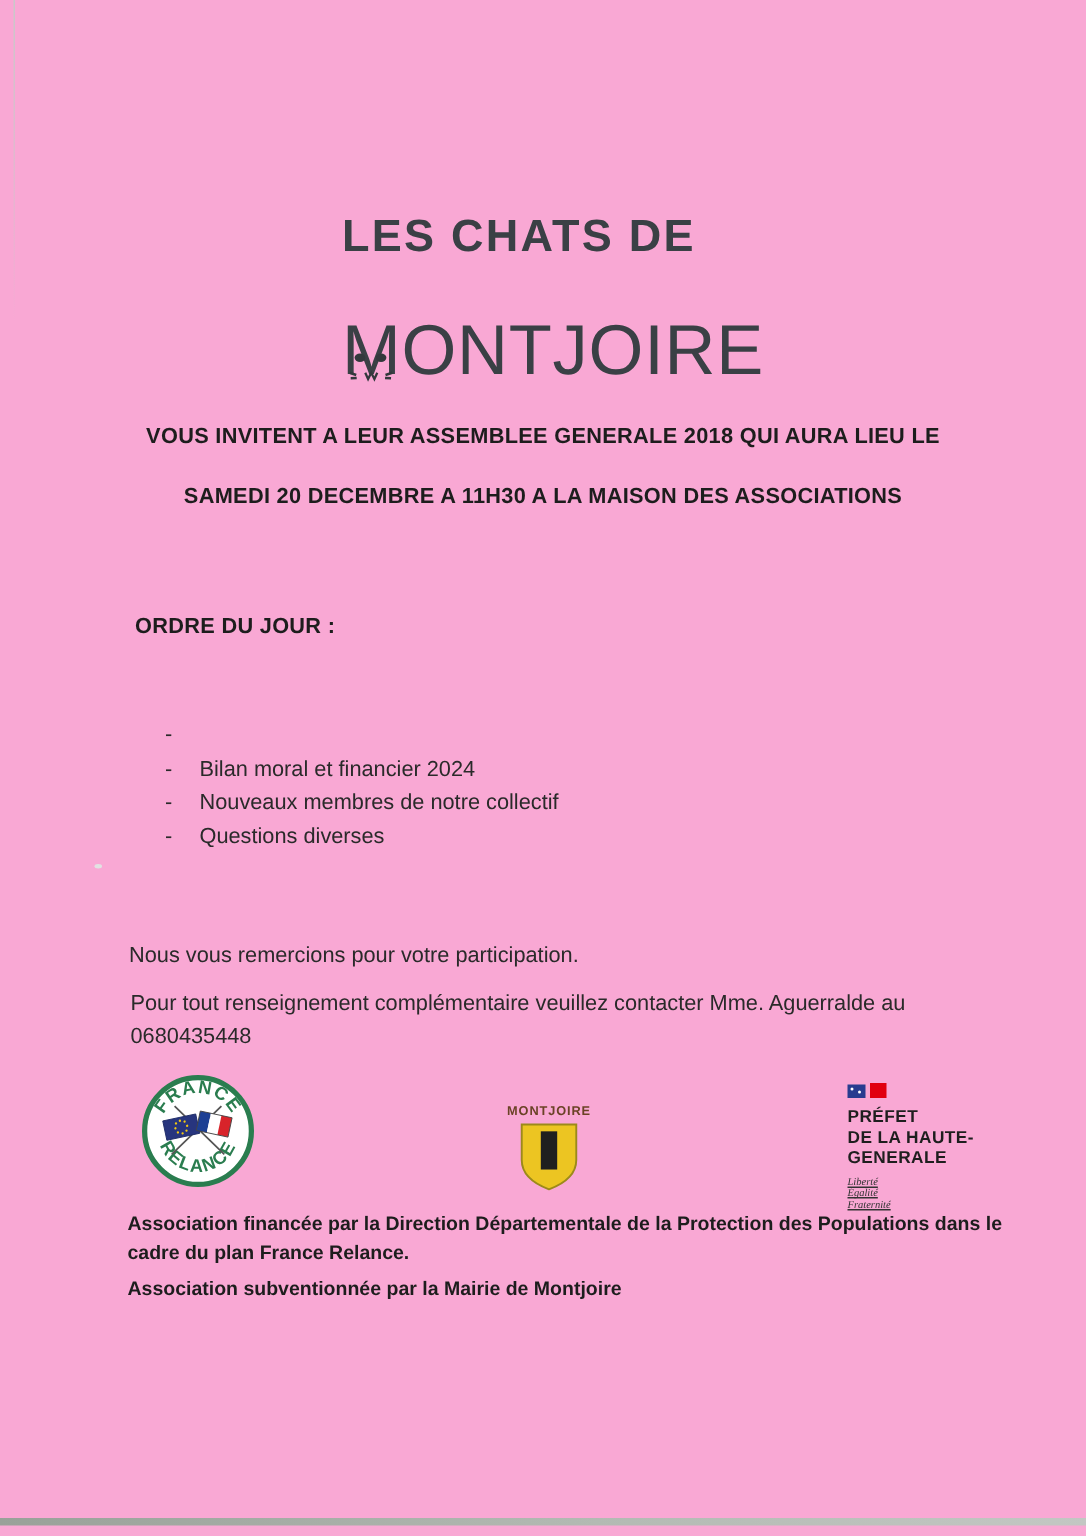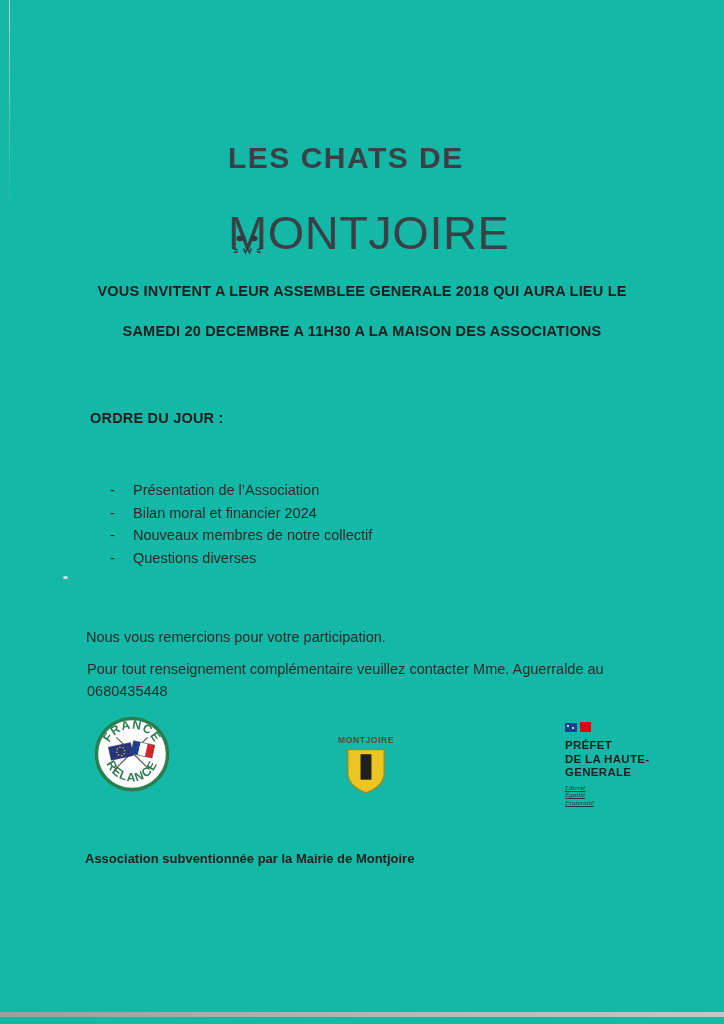--- a/index.html
+++ b/index.html
@@ -1,19 +1,19 @@
 <!DOCTYPE html>
 <html><head>
 <meta charset="utf-8">
 <style>
   * { margin:0; padding:0; box-sizing:border-box; }
   html,body { background:#e9e9e9; }
   .page {
     position:relative; width:724px; height:1024px; margin:0 auto;
-    background:#14b8a6; overflow:hidden;
+    background:#f9a8d4; overflow:hidden;
     font-family:"Liberation Sans", sans-serif; color:#222;padding-left:44px;
   }
 
   
   .edge-left { position:absolute; left:9px; top:0; width:1px; height:215px;
     background:linear-gradient(#c9c9c9, rgba(201,201,201,0)); }
   .speck { position:absolute; left:63px; top:576px; width:5px; height:3px;
     background:#e2e2e2; border-radius:50%; }
   .bottom-bar { position:absolute; left:0; top:1012px; width:724px; height:5px;
     background:linear-gradient(to right,#99a199,#b3bab3 55%,#c3c7c3); }
@@ -82,21 +82,20 @@
       </svg></span><span>ONTJOIRE</span></div>
   </header>
 
   <p class="inv inv1">VOUS INVITENT A LEUR ASSEMBLEE GENERALE 2018 QUI AURA LIEU LE</p>
   <p class="inv inv2">SAMEDI 20 DECEMBRE A 11H30 A LA MAISON DES ASSOCIATIONS</p>
 
   <h2 class="agenda-heading">ORDRE DU JOUR :</h2>
   <ul class="agenda-list">
     <li>
       <span class="dash">-</span>
-      <span>Présentation de l’Association</span>
     </li>
     <li>
       <span class="dash">-</span>
       <span>Bilan moral et financier 2024</span>
     </li>
     <li>
       <span class="dash">-</span>
       <span>Nouveaux membres de notre collectif</span>
     </li>
     <li>
@@ -169,15 +168,19 @@
       <div>DE LA HAUTE-</div>
       <div>GENERALE</div>
     </div>
     <div class="prefet-motto">
       <div>Liberté</div>
       <div>Égalité</div>
       <div>Fraternité</div>
     </div>
   </div>
 
+  <p class="funding">
+    <span>Association financée par la Direction Départementale de la Protection des Populations dans le</span><br>
+    <span>cadre du plan France Relance.</span>
+  </p>
   <p class="subsidy">Association subventionnée par la Mairie de Montjoire</p>
 
 </div>
 
 </body></html>

